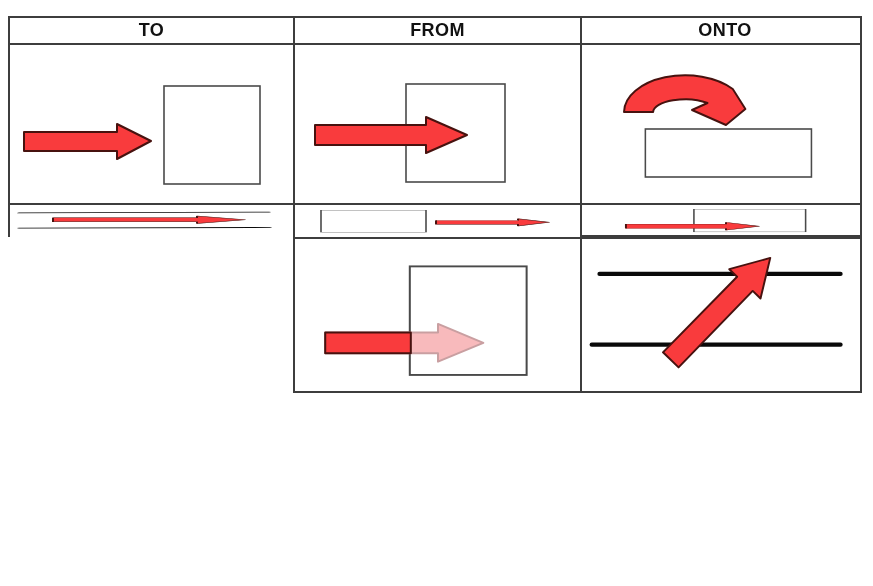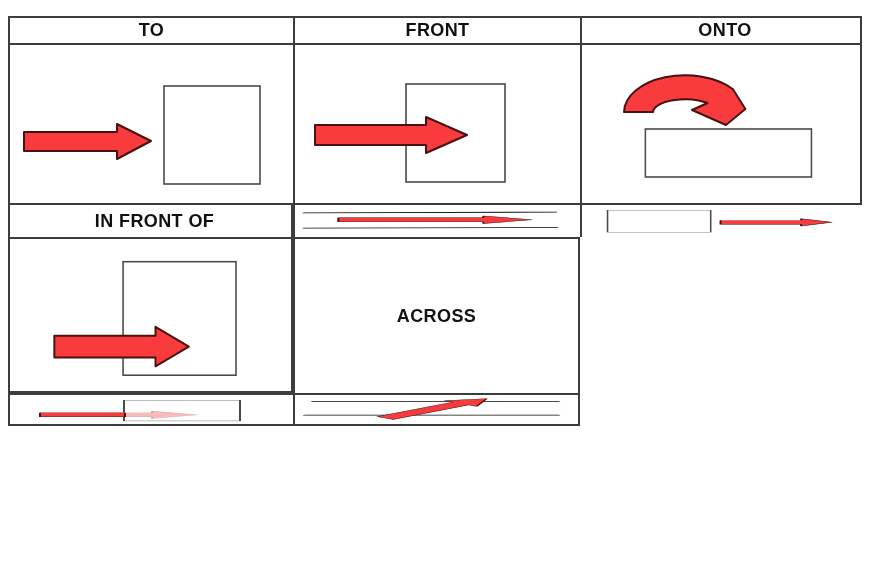--- a/index.html
+++ b/index.html
@@ -36,21 +36,21 @@
 </style>
 </head>
 <body>
 
 <div class="table">
 
   <div class="cell hdr r1 c1">
       <span>TO</span>
     </div>
   <div class="cell hdr r1 c2">
-      <span>FRONT</span>
+      <span>FROM</span>
     </div>
   <div class="cell hdr r1 c3">
       <span>ONTO</span>
     </div>
 
   <div class="cell dia r2 c1">
     <svg viewBox="0 0 283 158" preserveAspectRatio="none">
       <rect class="sq" x="154" y="41" width="96" height="98"></rect>
       <polygon class="arrow" points="14,87 107,87 107,79 141,96 107,114 107,106 14,106"></polygon>
     </svg>
@@ -61,23 +61,20 @@
       <polygon class="arrow" points="20,80 131,80 131,72 172,90 131,108 131,100 20,100"></polygon>
     </svg>
   </div>
   <div class="cell dia r2 c3">
     <svg viewBox="0 0 278 158" preserveAspectRatio="none">
       <rect class="sq" x="57" y="84" width="171" height="48"></rect>
       <path class="arrow" d="M 35,67 A 63,37 0 0 1 147,44 L 160,64 L 140,80 L 105,65 L 121,58 A 33,13 0 0 0 65,67 Z"></path>
     </svg>
   </div>
 
-  <div class="cell hdr r3 c3">
-      <span>IN FRONT OF</span>
-    </div>
 
   <div class="cell dia r4 c1">
     <svg viewBox="0 0 283 154" preserveAspectRatio="none">
       <line class="pathline" x1="9" y1="38" x2="259" y2="34"></line>
       <line class="pathline" x1="9" y1="111" x2="260" y2="108"></line>
       <polygon class="arrow" points="43,61 187,61 187,53 235,71 187,89 187,81 43,81"></polygon>
     </svg>
   </div>
   <div class="cell dia r4 c2">
     <svg viewBox="0 0 285 154" preserveAspectRatio="none">
@@ -85,23 +82,20 @@
       <polygon class="arrow" points="141,74 223,74 223,66 254,83 223,101 223,93 141,93"></polygon>
     </svg>
   </div>
   <div class="cell dia r4 c3">
     <svg viewBox="0 0 278 154" preserveAspectRatio="none">
       <rect class="sq" x="107" y="23" width="115" height="115"></rect>
       <polygon class="arrow" points="37,98 140,98 140,89 174,109 140,129 140,120 37,120"></polygon>
     </svg>
   </div>
 
-  <div class="cell hdr r5 c2">
-      <span>ACROSS</span>
-    </div>
   <div class="cell empty r5 c3"></div>
 
   <div class="cell dia r6 c1">
     <svg viewBox="0 0 283 161" preserveAspectRatio="none">
       <rect class="sq" x="114" y="29" width="116" height="115" style="stroke-width:2"></rect>
       <polygon class="arrow-faded" points="30,99 142,99 142,90 187,110 142,130 142,121 30,121"></polygon>
       <rect class="arrow" x="30" y="99" width="85" height="22"></rect>
     </svg>
   </div>
   <div class="cell dia r6 c2">

